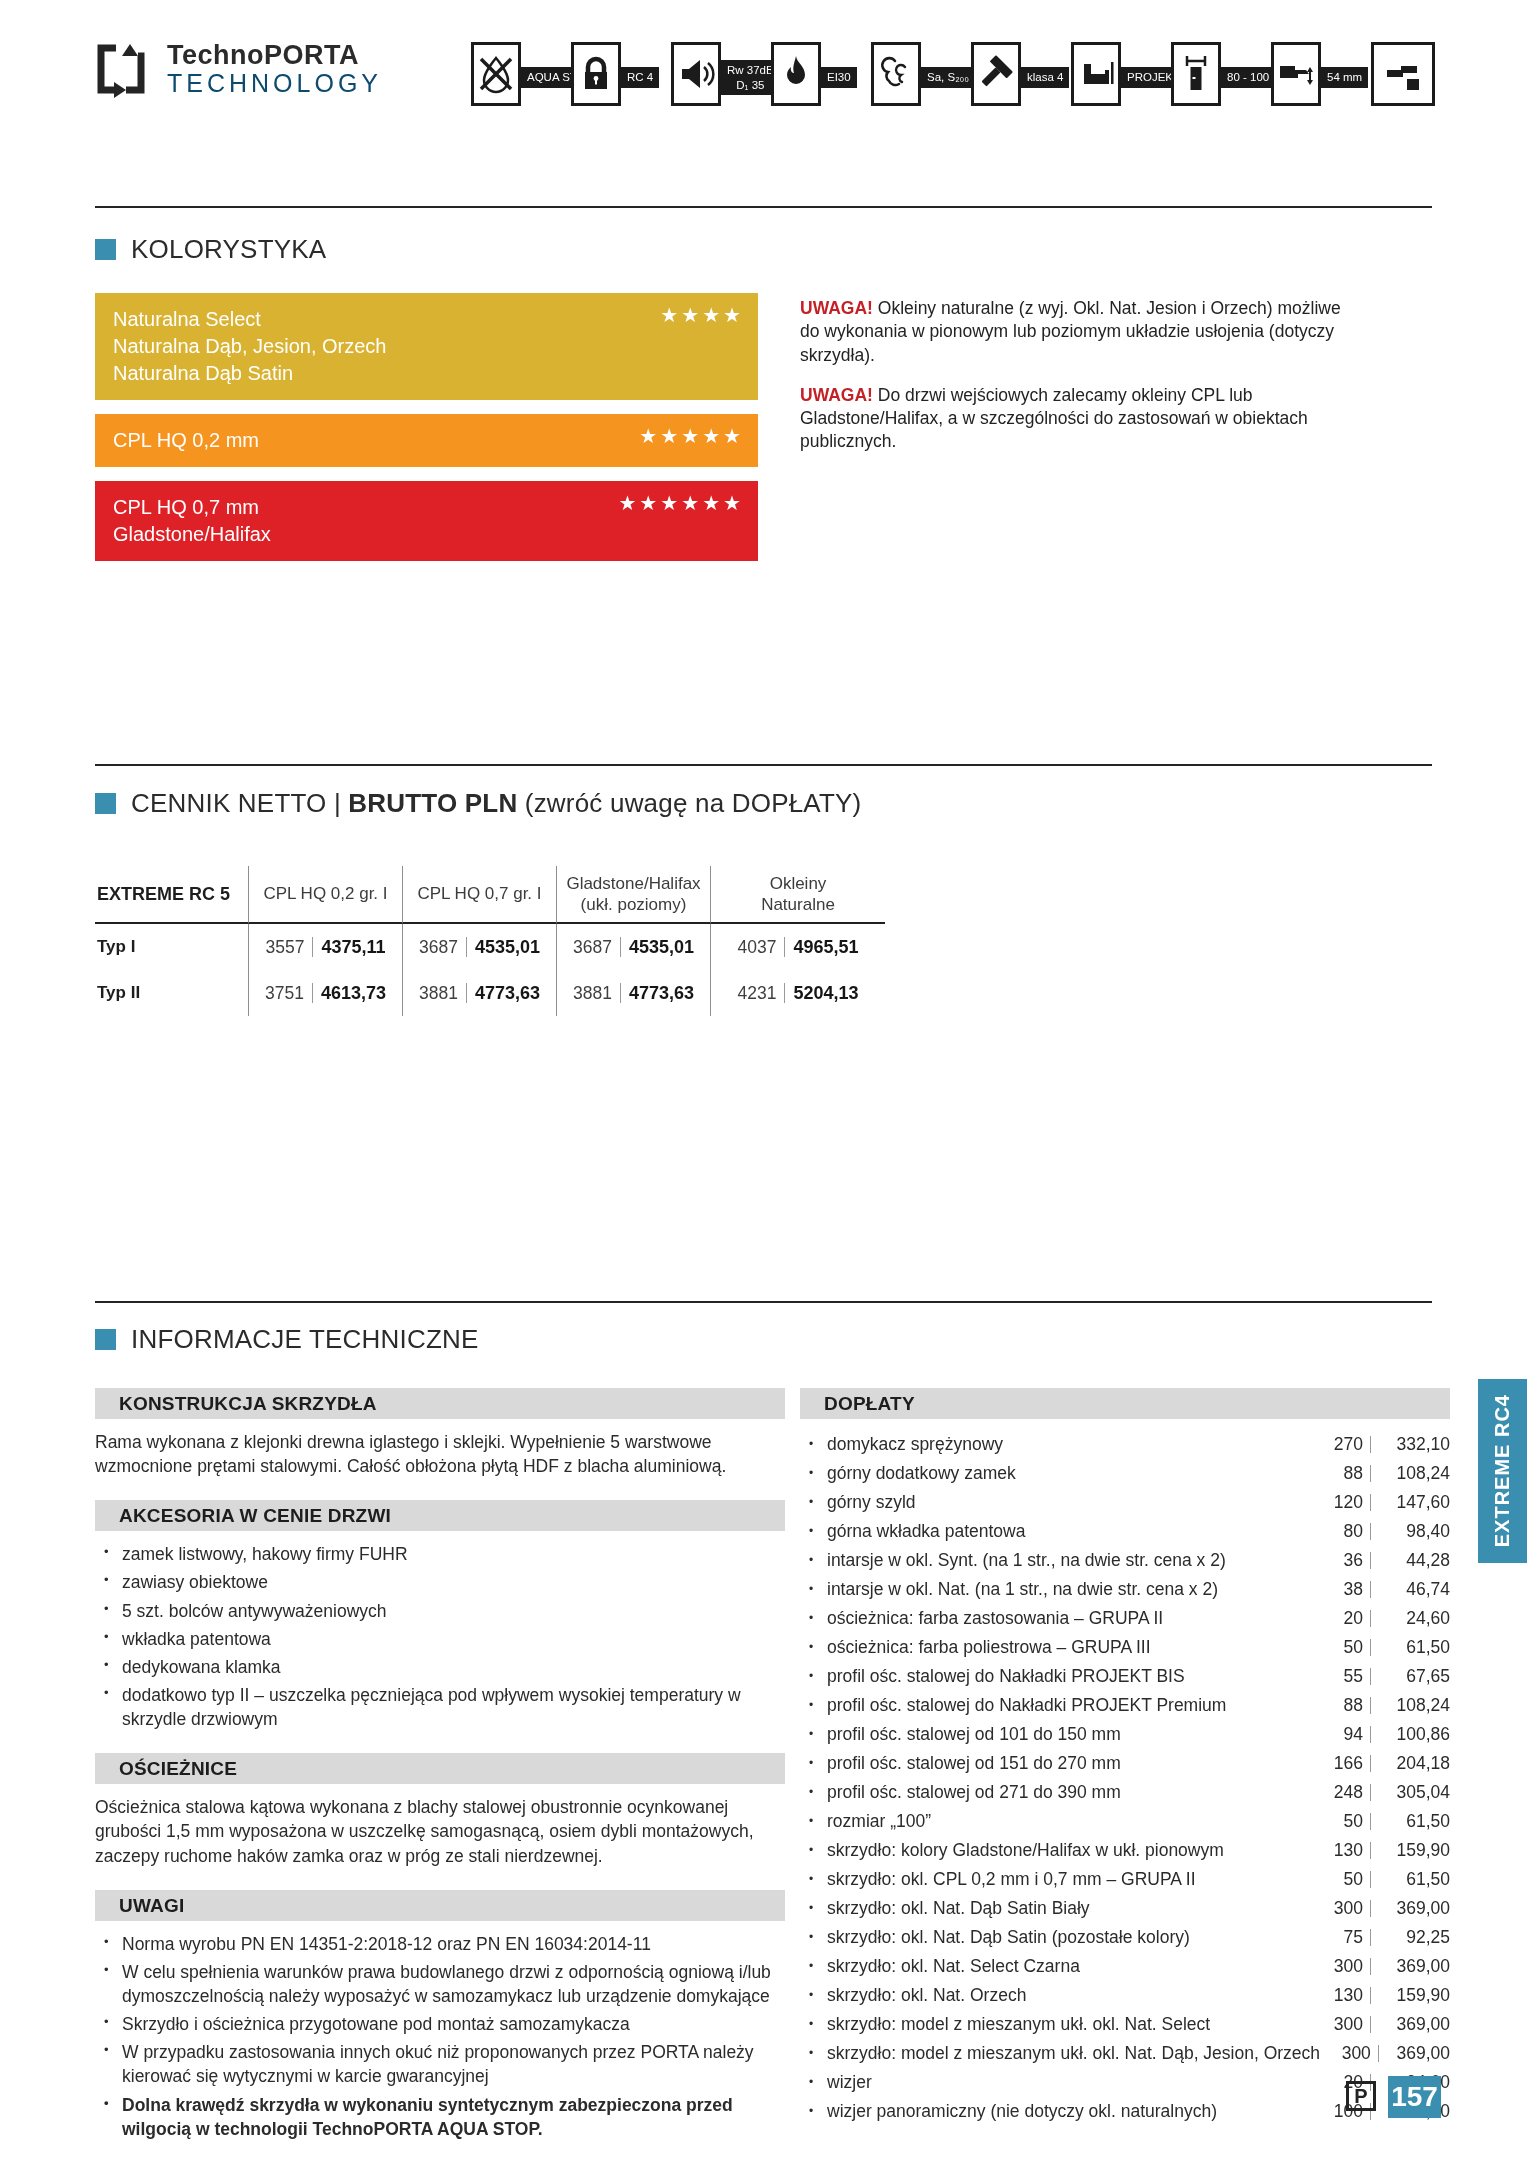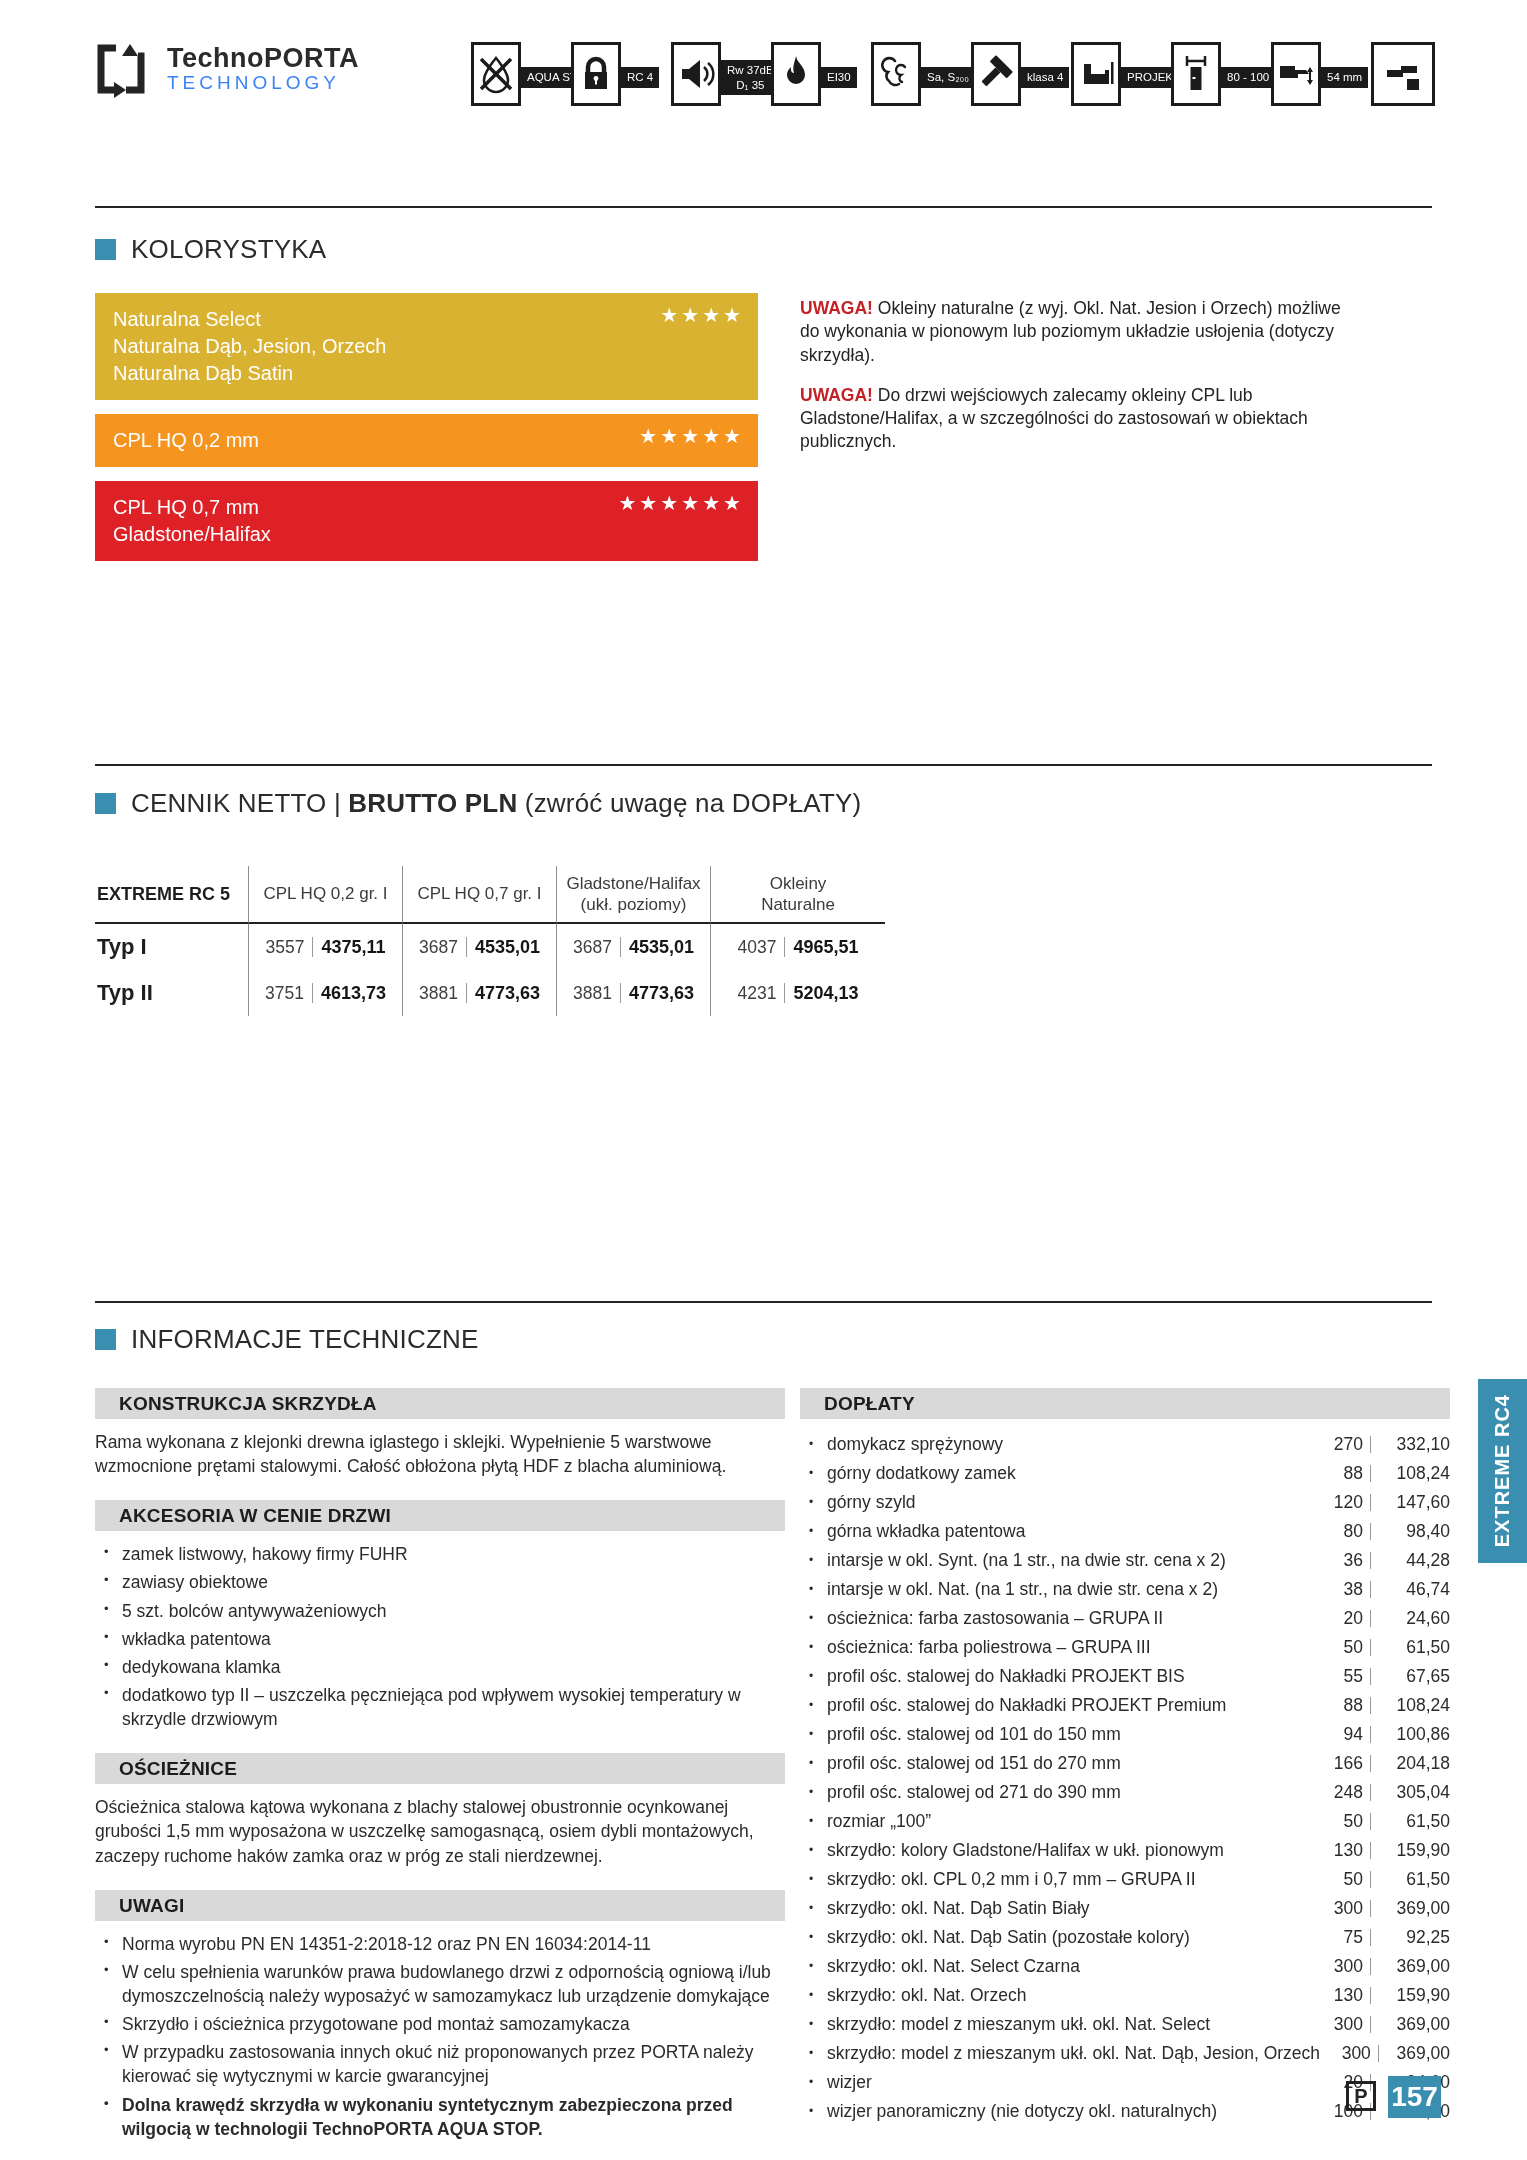--- a/index.html
+++ b/index.html
@@ -3,21 +3,21 @@
 <meta charset="utf-8">
 <style>
   html,body{margin:0;padding:0;background:#ffffff;}
   .page{position:relative;width:1527px;height:2160px;background:#fff;overflow:hidden;
         font-family:"Liberation Sans","DejaVu Sans",sans-serif;color:#262626;}
 
   
   .logo{position:absolute;left:90px;top:40px;display:flex;align-items:center;gap:15px;}
   .logo-text{display:flex;flex-direction:column;line-height:1.08;}
   .logo-title{font-size:27px;font-weight:bold;color:#2b2b2b;letter-spacing:.5px;}
-  .logo-sub{font-size:19px;font-weight:400;color:#3b82f6;letter-spacing:4px;}
+  .logo-sub{font-size:25px;font-weight:400;color:#0c4a6e;letter-spacing:4px;}
 
   .badges{position:absolute;top:42px;right:86px;display:flex;gap:30px;align-items:flex-start;}
   .badge{display:flex;flex-direction:row;align-items:center;width:70px;}
   .badge-box{width:64px;height:64px;border:3px solid #1b1b1b;background:#fff;
              display:flex;align-items:center;justify-content:center;box-sizing:border-box;}
   .badge-label{margin-top:7px;background:#1b1b1b;color:#fff;font-size:11.5px;line-height:1.25;
                padding:3px 6px;text-align:center;white-space:nowrap;}
 
   
   .hr{position:absolute;left:95px;width:1337px;height:2px;background:#242424;}
@@ -41,21 +41,21 @@
 
   
   .ptable{position:absolute;left:95px;top:866px;width:790px;display:grid;
           grid-template-columns:153px 154px 154px 154px 175px;}
   .tc{display:flex;align-items:center;justify-content:center;text-align:center;box-sizing:border-box;}
   .th{height:58px;font-size:17px;color:#3c3c3c;flex-direction:column;line-height:1.25;
       border-bottom:2px solid #202020;}
   .th0{align-items:flex-start;font-weight:bold;font-size:18px;color:#1e1e1e;padding-left:2px;}
   .sep{border-left:1px solid #8f8f8f;}
   .tr{height:46px;}
-  .rowlab{justify-content:flex-start;font-weight:bold;font-size:22px;color:#1e1e1e;padding-left:2px;}
+  .rowlab{justify-content:flex-start;font-weight:bold;font-size:17px;color:#1e1e1e;padding-left:2px;}
   .price{font-size:17.5px;color:#3f3f3f;white-space:nowrap;}
   .price b{color:#161616;margin-left:8px;font-size:18px;}
   .pv{display:inline-block;width:1px;height:20px;background:#9a9a9a;margin-left:8px;vertical-align:-4px;}
 
   
   .colL{position:absolute;left:95px;top:1388px;width:690px;}
   .colR{position:absolute;left:800px;top:1388px;width:650px;}
   .h3{background:#D9D9D9;font-size:19px;font-weight:bold;color:#1d1d1d;
       padding:5px 24px 4px;margin:0 0 11px;letter-spacing:.2px;}
   .h3.gap{margin-top:22px;}

